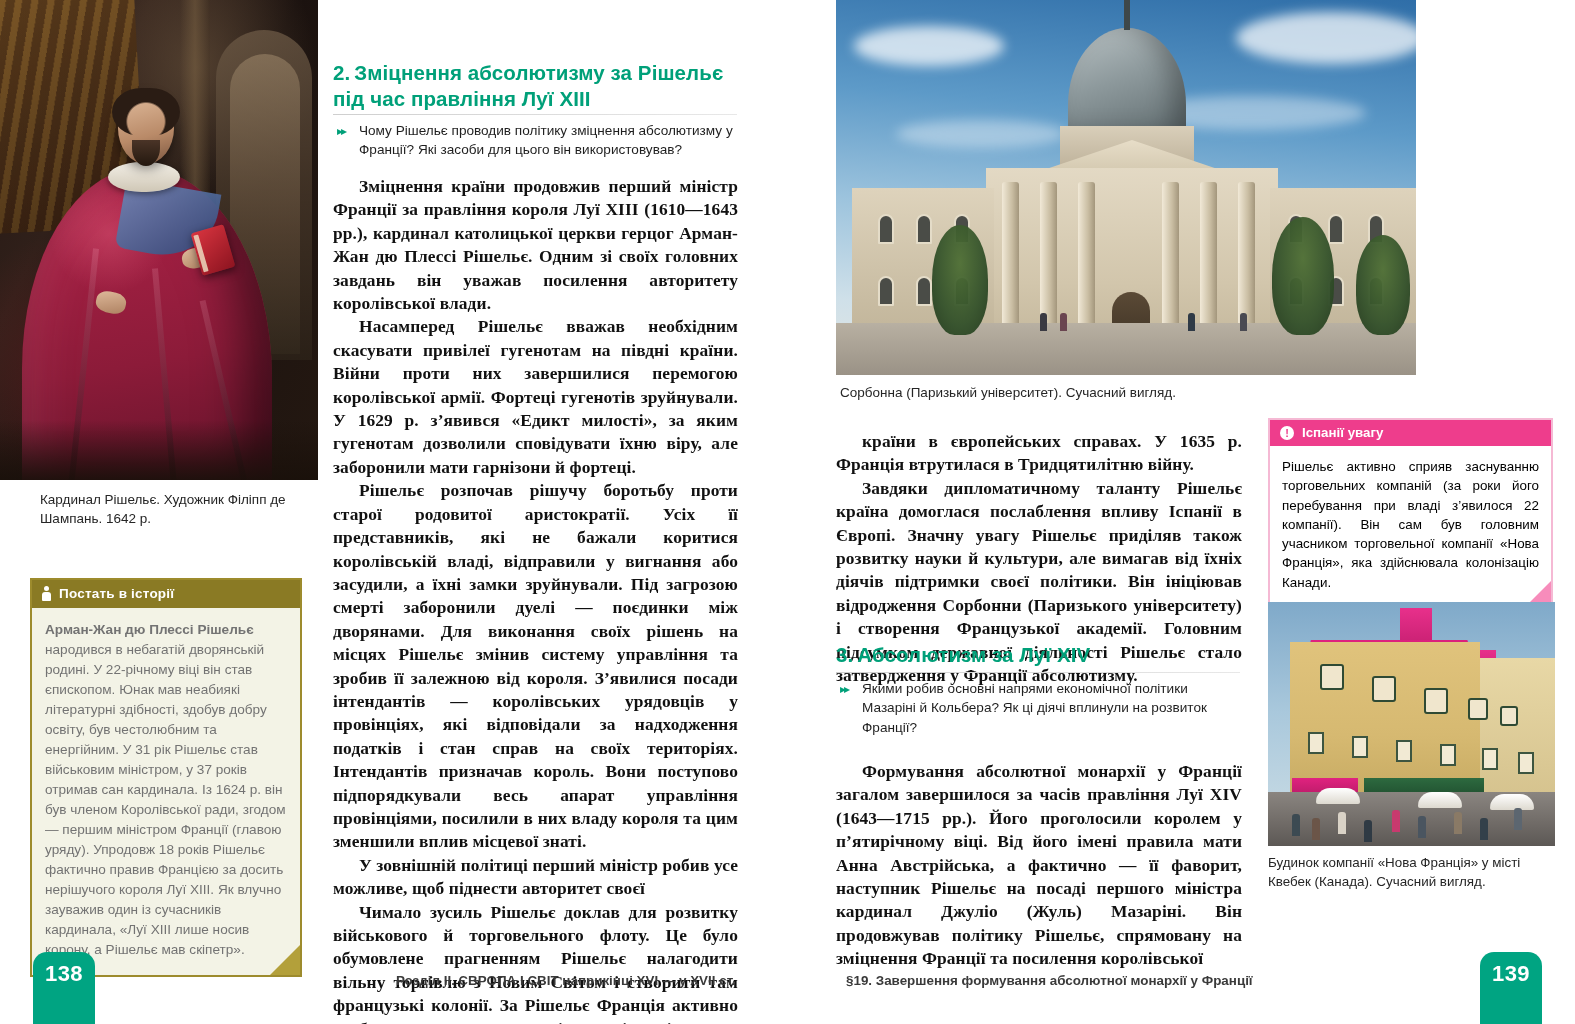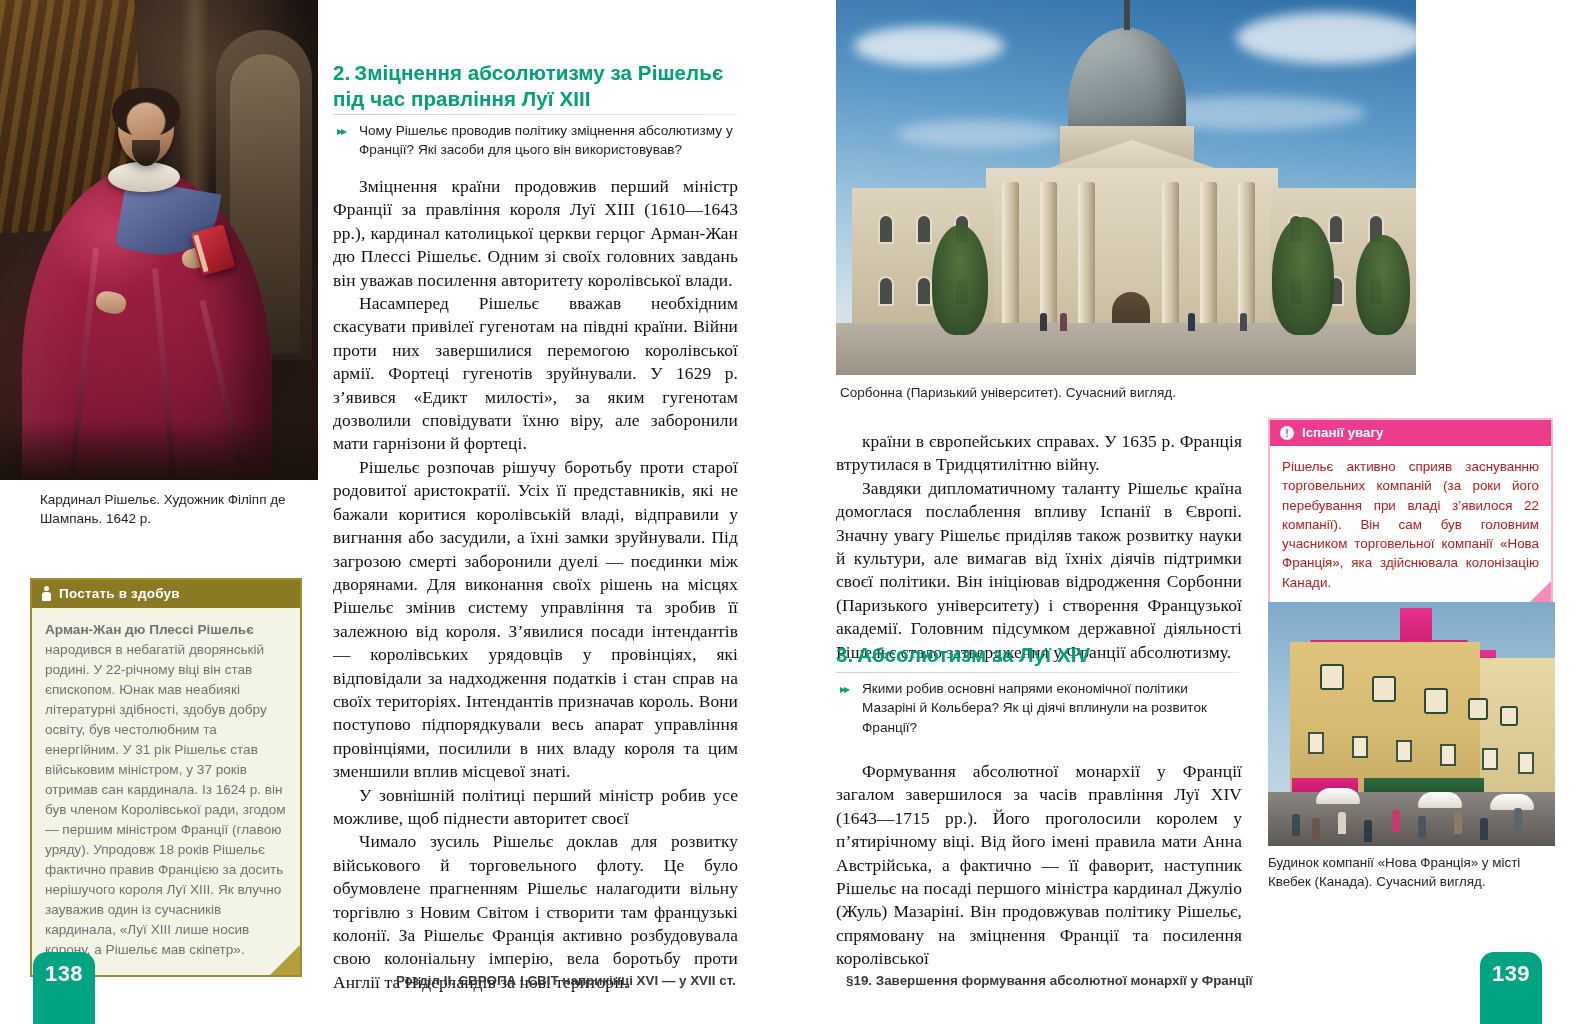--- a/index.html
+++ b/index.html
@@ -170,21 +170,21 @@
   
   .col {
     position: absolute;
     font-family: "Liberation Serif", serif;
     font-size: 17.4px;
     line-height: 1.345;
     text-align: justify;
     color: #111;
     letter-spacing: .1px;
   }
-  .col p { margin: 0; text-indent: 26px; }
+  .col p { margin: 0; text-indent: 26px; font-weight: bold; }
   .col-left  { left: 333px; top: 175px; width: 405px; }
   .col-right { left: 836px; top: 430px; width: 406px; }
 
   .sec-head {
     position: absolute;
     color: #00a079;
     font-size: 20.5px;
     font-weight: bold;
     line-height: 1.28;
     letter-spacing: .1px;
@@ -291,21 +291,21 @@
   }
   .pink-box .hdr {
     background: #ee3d8c; color:#fff;
     padding: 5px 10px 6px 10px;
     font-size: 13.3px; font-weight: bold;
     display:flex; align-items:center; gap:8px;
   }
   .pink-box .body {
     padding: 11px 12px 15px 12px;
     font-size: 13.4px; line-height: 1.44;
-    text-align: justify; color:#b91c1c;
+    text-align: justify; color:#000000;
     position: relative;
   }
   .pink-box .corner {
     position:absolute; right:0; bottom:0; width:0; height:0;
     border-style: solid; border-width: 0 0 26px 26px;
     border-color: transparent transparent #f78cbb transparent;
   }
   .excl-icon {
     display:inline-block; width:14px; height:14px; border-radius:50%;
     background:#fff; color:#ee3d8c; font-size:11px; font-weight:bold;
@@ -413,21 +413,21 @@
     <div class="hand b"></div>
     <div class="book"></div>
     <div class="floor"></div>
   </div>
 
   <div class="left-caption">Кардинал Рішельє. Художник Філіпп де Шампань. 1642 р.</div>
 
   <div class="gold-box">
     <div class="hdr">
       <span class="person-icon"></span>
-      <span>Постать в здобув</span>
+      <span>Постать в історії</span>
     </div>
     <div class="body">
       <b>Арман-Жан дю Плессі Рішельє</b><span> народився в небагатій дворянській родині. У 22-річному віці він став єпископом. Юнак мав неабиякі літературні здібності, здобув добру освіту, був честолюбним та енергійним. У 31 рік Рішельє став військовим міністром, у 37 років отримав сан кардинала. Із 1624 р. він був членом Королівської ради, згодом — першим міністром Франції (главою уряду). Упродовж 18 років Рішельє фактично правив Францією за досить нерішучого короля Луї XIII. Як влучно зауважив один із сучасників кардинала, «Луї XIII лише носив корону, а Рішельє мав скіпетр».</span>
       <span class="corner"></span>
     </div>
   </div>
 
   <div class="sec-head" style="left:333px; top:60px; width:400px;">
     <span class="num">2.</span><span>Зміцнення абсолютизму за Рішельє</span><br>
     <span>під час правління Луї XIII</span>

